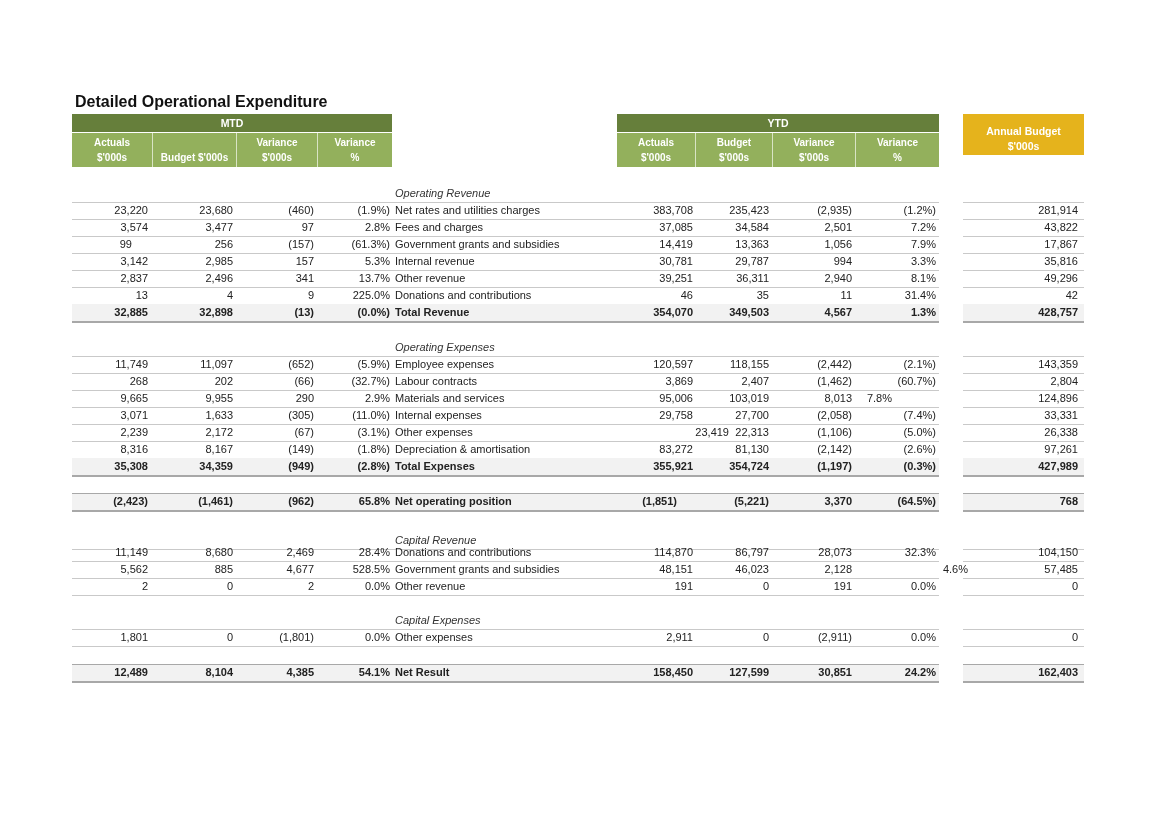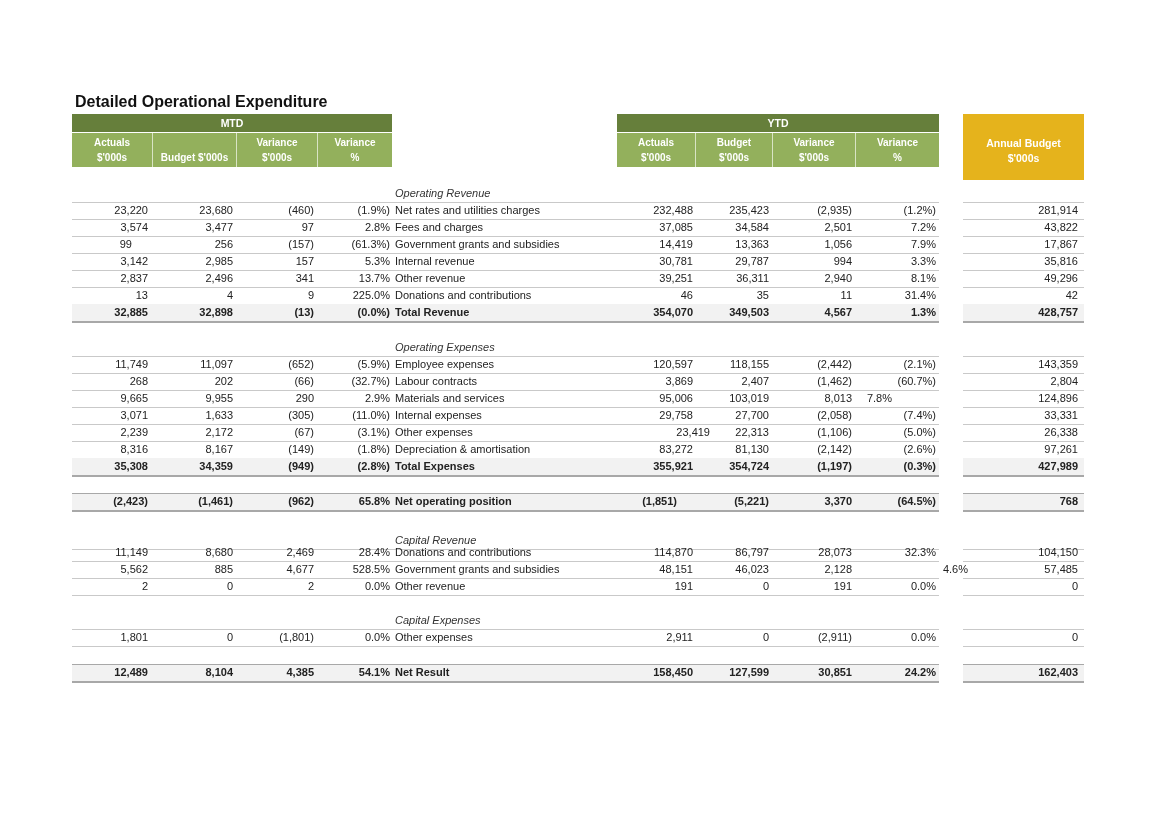--- a/index.html
+++ b/index.html
@@ -6,21 +6,21 @@
   body { width:1155px; height:816px; position:relative; overflow:hidden;
          font-family:"Liberation Sans", "DejaVu Sans", sans-serif; color:#222; }
   .title { position:absolute; left:75px; top:93px; font-size:16px; font-weight:bold; color:#111; white-space:nowrap; }
   .band { position:absolute; background:#667f3b; color:#fff; font-weight:bold; font-size:10.5px;
           text-align:center; line-height:18px; height:18px; }
   .sub { position:absolute; background:#93b05c; color:#fff; font-weight:bold; font-size:10px;
          text-align:center; height:34px; display:flex; align-items:center; justify-content:center;
          line-height:15px; box-sizing:border-box; border-right:1px solid #d9e4c5; }
   .sub.last { border-right:none; }
   .sub.bottom { align-items:flex-end; padding-bottom:2px; }
-  .annual { position:absolute; left:963px; top:114px; width:121px; height:66px; background:#e5b31c; color:#fff;
+  .annual { position:absolute; left:963px; top:114px; width:121px; height:41px; background:#e5b31c; color:#fff;
             font-weight:bold; font-size:10.5px; text-align:center; display:flex; align-items:center;
             justify-content:center; line-height:15px; padding-top:8px; box-sizing:border-box; }
   .row { position:absolute; left:0; width:1155px; height:17px; font-size:11px; }
   .cell { position:absolute; top:0; height:17px; line-height:17px; text-align:right; white-space:nowrap; box-sizing:border-box; }
   .lbl { position:absolute; top:0; left:395px; height:17px; line-height:17px; white-space:nowrap; }
   .section .lbl { font-style:italic; color:#333; }
   .line-l { position:absolute; left:72px; width:320px; height:0; border-top:1.5px solid #c9c9c9; }
   .line-m { position:absolute; left:392px; width:225px; height:0; border-top:1.5px solid #c9c9c9; }
   .line-r { position:absolute; left:617px; width:322px; height:0; border-top:1.5px solid #c9c9c9; }
   .line-a { position:absolute; left:963px; width:121px; height:0; border-top:1.5px solid #c9c9c9; }
@@ -97,21 +97,21 @@
       <div class="line-m" style="top: 17px;"></div>
       <div class="line-r" style="top: 17px;"></div>
       <div class="line-a" style="top: 17px;"></div>
     </div>
     <div class="row data" style="top: 202px;">
       <div class="lbl">Net rates and utilities charges</div>
       <div class="cell" style="left: 72px; width: 81px; padding-right: 5px;">23,220</div>
       <div class="cell" style="left: 153px; width: 84px; padding-right: 4px;">23,680</div>
       <div class="cell" style="left: 237px; width: 81px; padding-right: 4px;">(460)</div>
       <div class="cell" style="left: 318px; width: 74px; padding-right: 2px;">(1.9%)</div>
-      <div class="cell" style="left: 617px; width: 79px; padding-right: 3px;">232,488</div>
+      <div class="cell" style="left: 617px; width: 79px; padding-right: 3px;">383,708</div>
       <div class="cell" style="left: 696px; width: 77px; padding-right: 4px;">235,423</div>
       <div class="cell" style="left: 773px; width: 83px; padding-right: 4px;">(2,935)</div>
       <div class="cell" style="left: 856px; width: 83px; padding-right: 3px;">(1.2%)</div>
       <div class="cell" style="left: 963px; width: 121px; padding-right: 6px;">281,914</div>
       <div class="line-l" style="top: 17px;"></div>
       <div class="line-r" style="top: 17px;"></div>
       <div class="line-a" style="top: 17px;"></div>
       <div class="line-m" style="top: 17px;"></div>
     </div>
     <div class="row data" style="top: 219px;">
@@ -284,21 +284,21 @@
       <div class="line-r" style="top: 17px;"></div>
       <div class="line-a" style="top: 17px;"></div>
       <div class="line-m" style="top: 17px;"></div>
     </div>
     <div class="row data" style="top: 424px;">
       <div class="lbl">Other expenses</div>
       <div class="cell" style="left: 72px; width: 81px; padding-right: 5px;">2,239</div>
       <div class="cell" style="left: 153px; width: 84px; padding-right: 4px;">2,172</div>
       <div class="cell" style="left: 237px; width: 81px; padding-right: 4px;">(67)</div>
       <div class="cell" style="left: 318px; width: 74px; padding-right: 2px;">(3.1%)</div>
-      <div class="cell" style="left: 634px; width: 79px; padding-right: 3px;">23,419</div>
+      <div class="cell" style="left: 653px; width: 79px; padding-right: 3px;">23,419</div>
       <div class="cell" style="left: 696px; width: 77px; padding-right: 4px;">22,313</div>
       <div class="cell" style="left: 773px; width: 83px; padding-right: 4px;">(1,106)</div>
       <div class="cell" style="left: 856px; width: 83px; padding-right: 3px;">(5.0%)</div>
       <div class="cell" style="left: 963px; width: 121px; padding-right: 6px;">26,338</div>
       <div class="line-l" style="top: 17px;"></div>
       <div class="line-r" style="top: 17px;"></div>
       <div class="line-a" style="top: 17px;"></div>
       <div class="line-m" style="top: 17px;"></div>
     </div>
     <div class="row data" style="top: 441px;">

